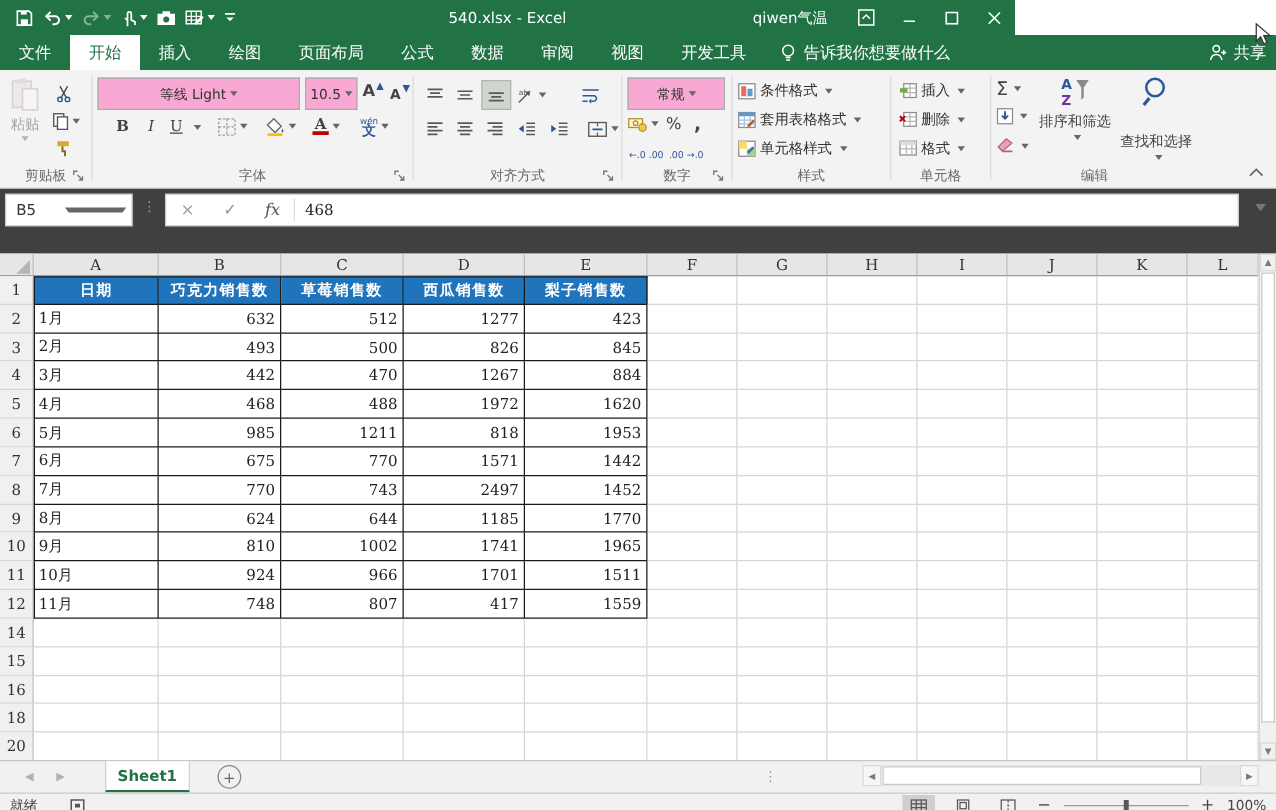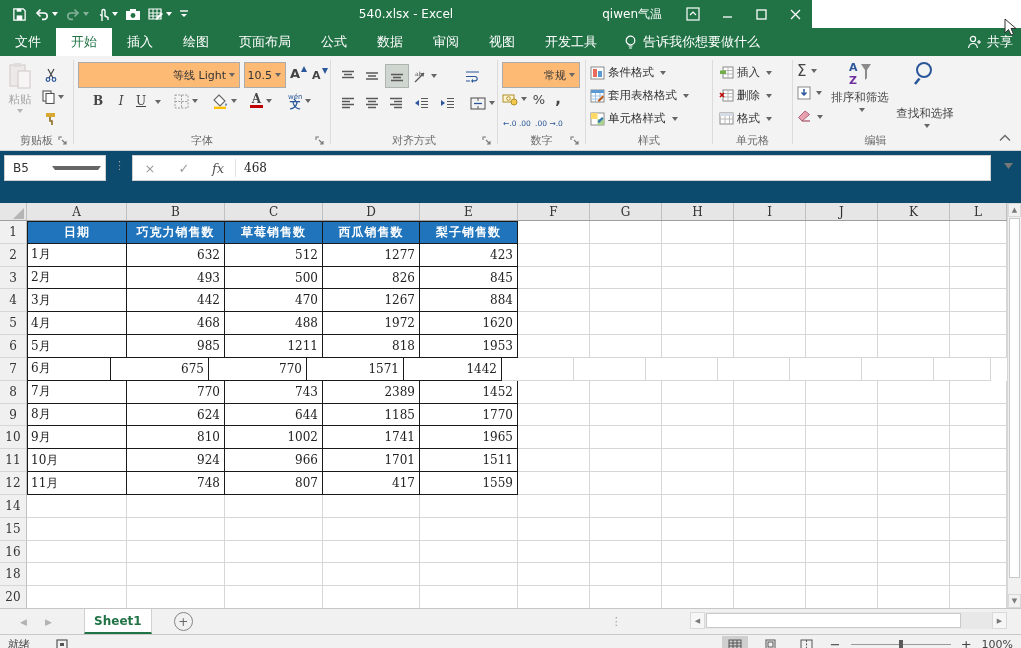--- a/index.html
+++ b/index.html
@@ -22,28 +22,28 @@
   .tellme{display:flex;align-items:center;gap:6px;padding:0 12px;font-size:13px}
   .share{position:absolute;right:2px;top:28px;height:28px;display:flex;align-items:center;gap:4px;color:#fff;font-size:13px;padding-right:6px}
   
   .ribbon{position:absolute;top:56px;left:0;width:1021px;height:95px;background:#f3f3f3;border-bottom:1px solid #d2d2d2;box-sizing:border-box}
   .rgroup{position:absolute;top:0;height:94px}
   .gsep{position:absolute;top:4px;height:84px;width:1px;background:#dcdcdc}
   .glabel{position:absolute;bottom:2px;left:0;right:0;text-align:center;font-size:11px;color:#6a6a6a;white-space:nowrap}
   .launch{position:absolute;bottom:3px;right:4px;width:11px;height:11px}
   .sbtn{display:inline-flex;align-items:center;justify-content:center;height:22px;color:#444}
   .ddrop{width:0;height:0;border-left:3px solid transparent;border-right:3px solid transparent;border-top:4px solid #666;margin-left:3px}
-  .inputbox{background:#fdba74;border:1px solid #ababab;display:flex;align-items:center;font-size:11px;color:#333;box-sizing:border-box;padding:12px 4px;justify-content:flex-end}
+  .inputbox{background:#f9a8d4;border:1px solid #ababab;display:flex;align-items:center;font-size:11px;color:#333;box-sizing:border-box;padding:12px 4px;justify-content:center}
   .pressed{background:#cfd6cf;border:1px solid #aeb5ae}
   .rowline{display:flex;align-items:center;gap:2px}
   .bigv{display:flex;flex-direction:column;align-items:center;justify-content:flex-start;color:#444}
   .lblrow{display:flex;align-items:center;gap:3px;height:23px;font-size:11.5px;color:#333;white-space:nowrap}
   .chev{position:absolute;right:10px;bottom:8px;color:#666}
   
-  .fbar{position:absolute;top:151px;left:0;width:1021px;height:52px;background:#0c4a6e}
+  .fbar{position:absolute;top:151px;left:0;width:1021px;height:52px;background:#404040}
   .namebox{position:absolute;left:4px;top:4px;width:102px;height:26px;background:#fff;border:1px solid #d0d0d0;display:flex;align-items:center;box-sizing:border-box}
   .namebox span{flex:1;padding-left:8px;font-size:12px;color:#333}
   .vdots{position:absolute;left:114px;top:8px;color:#9a9a9a;font-size:11px;letter-spacing:0}
   .fxstrip{position:absolute;left:132px;top:4px;right:30px;height:26px;background:#fff;border:1px solid #d0d0d0;display:flex;align-items:center;box-sizing:border-box}
   .fxb{width:34px;text-align:center;color:#9b9b9b;font-size:13px}
   .fxb.fx{color:#555;font-style:italic;font-family:"DejaVu Serif",serif}
   .fdiv{width:1px;height:18px;background:#e0e0e0;margin-right:8px}
   .fval{font-size:12px;color:#222;font-family:"DejaVu Serif",serif}
   .fexp{position:absolute;right:8px;top:12px;color:#777}
   
@@ -651,39 +651,39 @@
         <div class="cell" style="width: 72px;"></div>
         <div class="cell" style="width: 72px;"></div>
         <div class="cell" style="width: 72px;"></div>
         <div class="cell" style="width: 72px;"></div>
         <div class="cell" style="width: 72px;"></div>
         <div class="cell" style="width: 72px;"></div>
         <div class="cell" style="width: 57px;"></div>
       </div>
       <div class="grow">
         <div class="rowhdr">7</div>
-        <div class="cell left tb tleft" style="width: 84px;">6月</div>
+        <div class="cell left tb tleft" style="width: 100px;">6月</div>
         <div class="cell num tb" style="width: 98px;">675</div>
         <div class="cell num tb" style="width: 98px;">770</div>
         <div class="cell num tb" style="width: 97px;">1571</div>
         <div class="cell num tb" style="width: 98px;">1442</div>
         <div class="cell" style="width: 72px;"></div>
         <div class="cell" style="width: 72px;"></div>
         <div class="cell" style="width: 72px;"></div>
         <div class="cell" style="width: 72px;"></div>
         <div class="cell" style="width: 72px;"></div>
         <div class="cell" style="width: 72px;"></div>
         <div class="cell" style="width: 57px;"></div>
       </div>
       <div class="grow">
         <div class="rowhdr">8</div>
         <div class="cell left tb tleft" style="width: 100px;">7月</div>
         <div class="cell num tb" style="width: 98px;">770</div>
         <div class="cell num tb" style="width: 98px;">743</div>
-        <div class="cell num tb" style="width: 97px;">2389</div>
+        <div class="cell num tb" style="width: 97px;">2497</div>
         <div class="cell num tb" style="width: 98px;">1452</div>
         <div class="cell" style="width: 72px;"></div>
         <div class="cell" style="width: 72px;"></div>
         <div class="cell" style="width: 72px;"></div>
         <div class="cell" style="width: 72px;"></div>
         <div class="cell" style="width: 72px;"></div>
         <div class="cell" style="width: 72px;"></div>
         <div class="cell" style="width: 57px;"></div>
       </div>
       <div class="grow">

